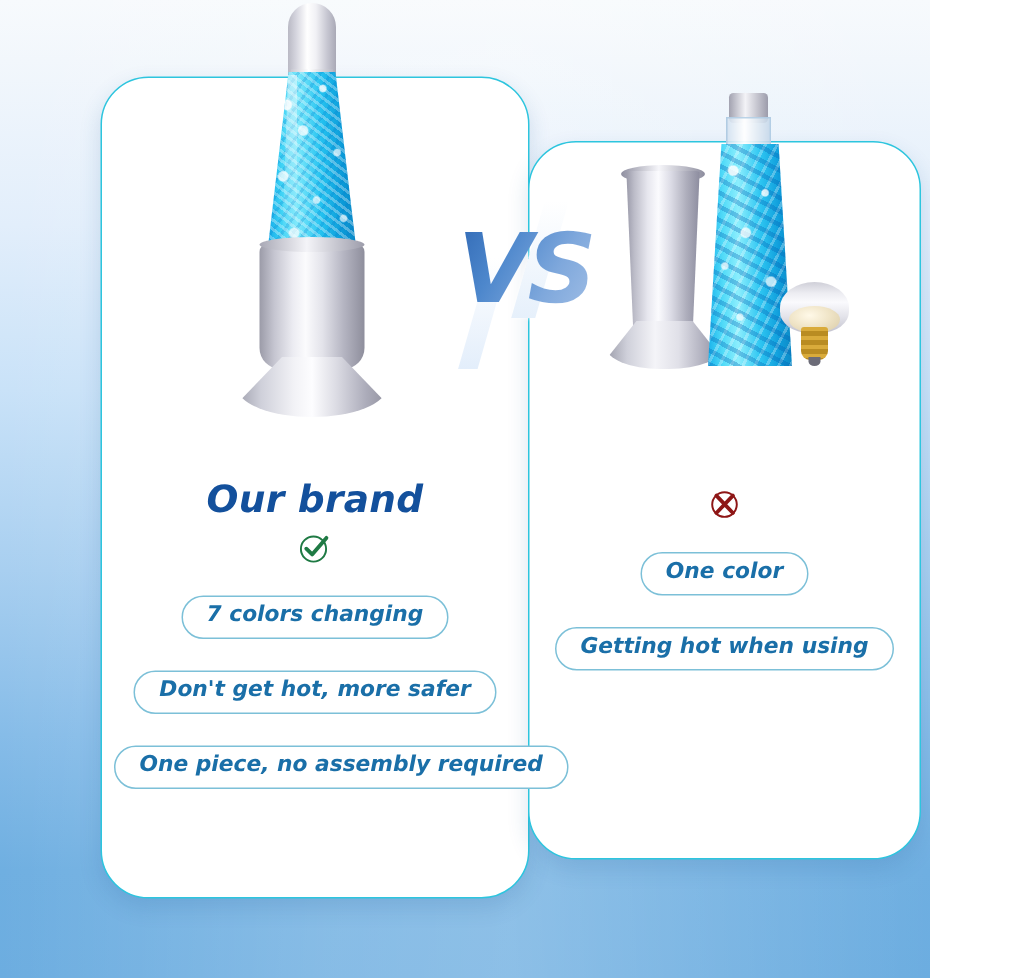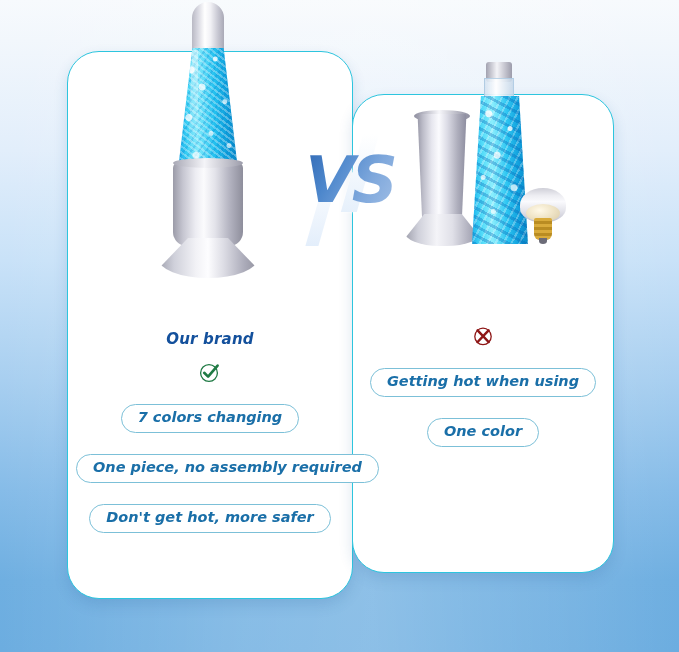--- a/index.html
+++ b/index.html
@@ -8,21 +8,21 @@
   }
   body {
     width: 679px;
     height: 652px;
     overflow: hidden;
     font-family: "DejaVu Sans", "Liberation Sans", sans-serif;
   }
 
   #stage {
     position: relative;
-    width: 679px;
+    width: 620px;
     height: 652px;
     background: linear-gradient(to bottom,
         #f7fafd 0px,
         #f2f7fc 40px,
         #e2eefb 150px,
         #c9e2f8 260px,
         #a8cff0 380px,
         #86bce8 490px,
         #6fafe1 580px,
         #6cade0 652px);
@@ -320,24 +320,24 @@
     z-index: 7;
     text-align: center;
   }
   #col-left  { left: 72px;  top: 318px; width: 276px; }
   #col-right { left: 356px; top: 318px; width: 254px; }
 
   .brand-title {
     font-family: "DejaVu Sans", "Liberation Sans", sans-serif;
     font-weight: 700;
     font-style: italic;
-    font-size: 15px;
+    font-size: 25px;
     color: #13509c;
     letter-spacing: 0.2px;
-    margin: 12px;
+    margin: 0;
   }
 
   .mark {
     margin: 6px auto 0;
     width: 24px;
     height: 24px;
     position: relative;
   }
   .mark svg { display: block; }
 
@@ -410,38 +410,38 @@
       <svg width="24" height="24" viewBox="0 0 24 24" aria-hidden="true">
         <circle cx="11" cy="13" r="8.4" fill="none" stroke="#1f7a44" stroke-width="1.3"></circle>
         <path d="M6.2 12.8 L10.1 16.6 L19.6 5.6" fill="none" stroke="#1f7a44" stroke-width="2.6" stroke-linecap="round" stroke-linejoin="round"></path>
       </svg>
     </div>
     <ul class="feature-list">
       <li>
         <span class="pill">7 colors changing</span>
       </li>
       <li>
-        <span class="pill">One piece, no assembly required</span>
+        <span class="pill">Don't get hot, more safer</span>
       </li>
       <li>
-        <span class="pill">Don't get hot, more safer</span>
+        <span class="pill">One piece, no assembly required</span>
       </li>
     </ul>
   </div>
 
   <div class="brand-col" id="col-right">
     <div class="mark">
       <svg width="24" height="24" viewBox="0 0 24 24" aria-hidden="true">
         <circle cx="12" cy="12.4" r="8.2" fill="none" stroke="#8e1616" stroke-width="1.3"></circle>
         <path d="M6.6 6.4 L17.6 18.0 M17.6 6.4 L6.6 18.0" fill="none" stroke="#8e1616" stroke-width="2.5" stroke-linecap="round"></path>
       </svg>
     </div>
     <ul class="feature-list">
       <li>
-        <span class="pill">Getting hot when using</span>
+        <span class="pill">One color</span>
       </li>
       <li>
-        <span class="pill">One color</span>
+        <span class="pill">Getting hot when using</span>
       </li>
     </ul>
   </div>
 
 </div>
 
 </body></html>

